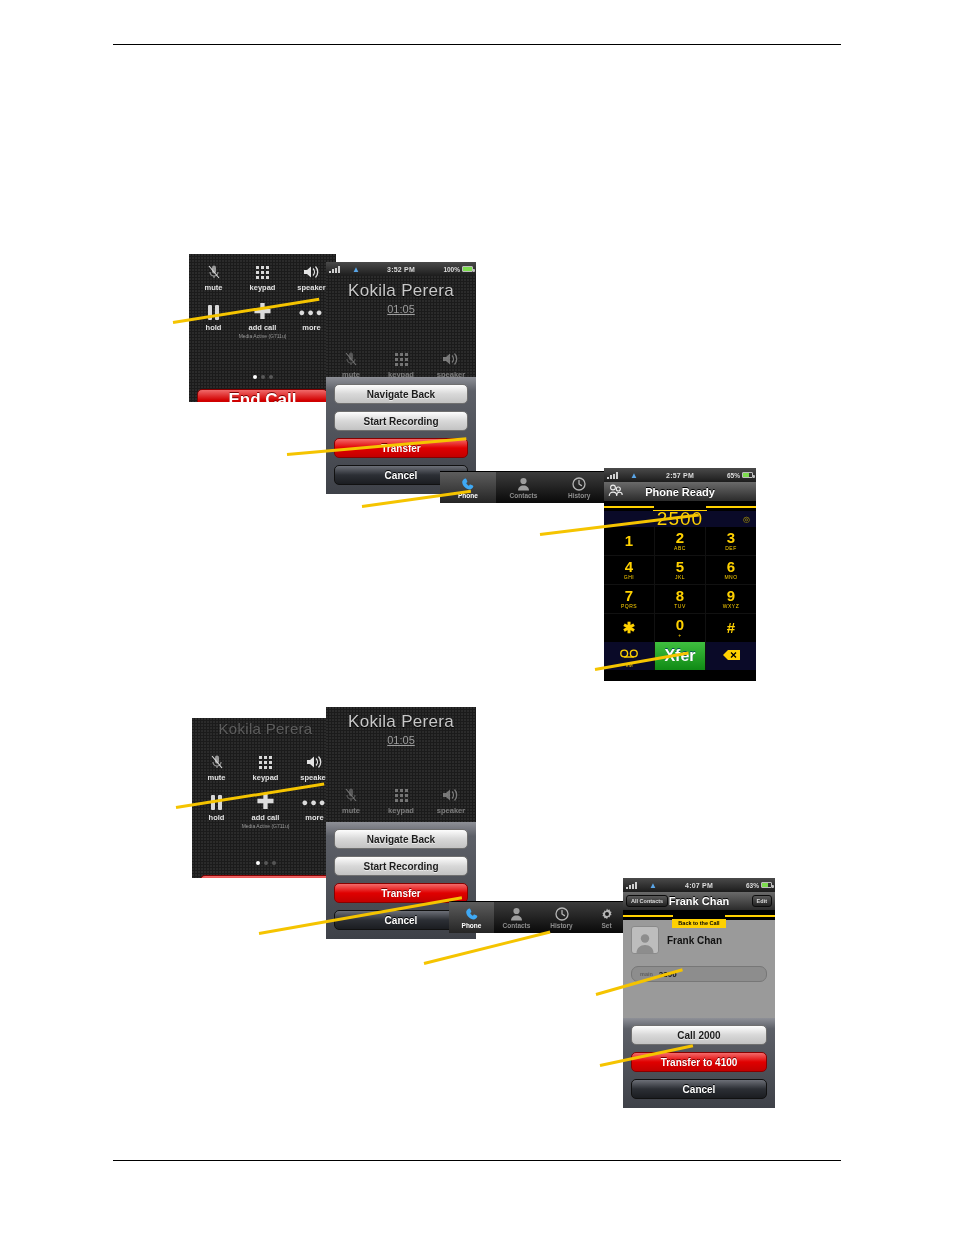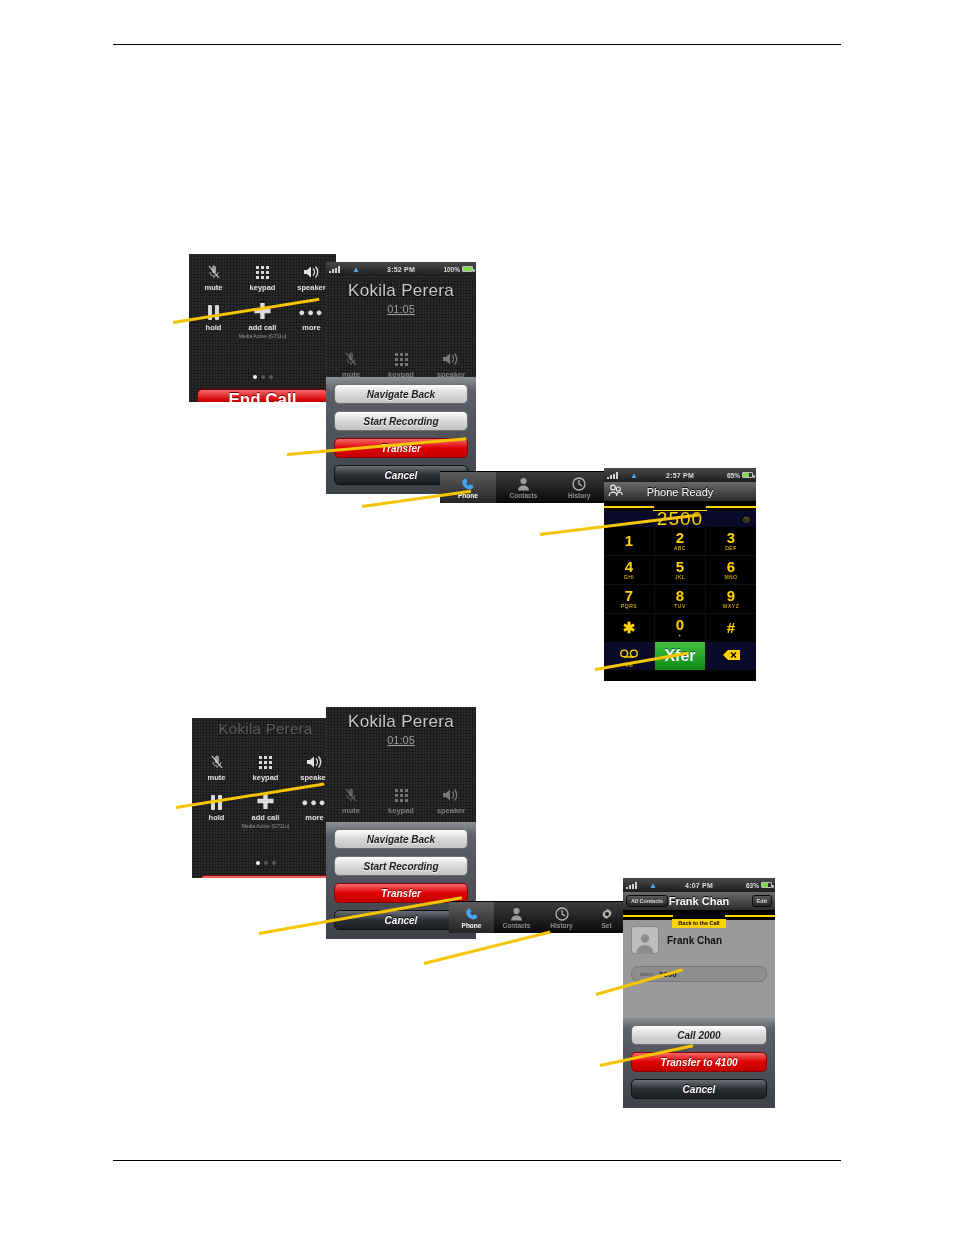--- a/index.html
+++ b/index.html
@@ -78,21 +78,20 @@
     border:1px solid #7e0000;
     color:#fff; font-size:17px; font-weight:bold;
     display:flex; align-items:center; justify-content:center;
     text-shadow:0 -1px 0 #7a0000;
   }
 
   
   .sheet { position:absolute; left:0; right:0; bottom:0;
     background:linear-gradient(#8e9097,#5d6068 12%,#3e4148);
     padding:7px 8px 9px 8px;
-    font-style:italic;
   }
   .sheet-btn {
     height:20px; border-radius:5px; margin-bottom:7px;
     display:flex; align-items:center; justify-content:center;
     font-size:10px; font-weight:bold; color:#1c1c1c;
     background:linear-gradient(#fdfdfd,#d8d8d8 50%,#c3c3c3);
     border:1px solid #6f6f6f;
     text-shadow:0 1px 0 rgba(255,255,255,.6);
   }
   .sheet-btn.red {
@@ -112,21 +111,21 @@
   }
   .tab { flex:1; display:flex; flex-direction:column; align-items:center; justify-content:center; color:#8d8d8d; font-size:6.5px; font-weight:bold;}
   .tab.sel { background:linear-gradient(#5d5d5d,#252525); color:#fff; }
   .tab .ticon { height:15px; display:flex; align-items:center; justify-content:center; }
 
   
   .dp-nav {
     height:20px; background:linear-gradient(#6a6a6a,#2b2b2b);
     border-bottom:1px solid #000;
     display:flex; align-items:center; justify-content:center;
-    color:#fff; font-size:11px; font-weight:normal; position:relative;
+    color:#fff; font-size:11px; font-weight:bold; position:relative;
     text-shadow:0 -1px 0 #000;
   }
   .dp-nav .ppl { position:absolute; left:4px; top:2px; color:#e9e9e9; font-size:13px; line-height:15px;}
   .backbar { background:#000; text-align:center; height:9px; position:relative; }
   .backbar span { background:#ffd100; color:#000; font-size:5.5px; font-weight:bold; padding:0 6px; display:inline-block; line-height:9px; }
   .backbar::before,.backbar::after{content:"";position:absolute;top:4px;height:2px;background:#ffd100;}
   .backbar::before{left:0;width:33%;}
   .backbar::after{right:0;width:33%;}
   .dp-display {
     background:#0a0a28; height:16px; display:flex; align-items:center; justify-content:center;

